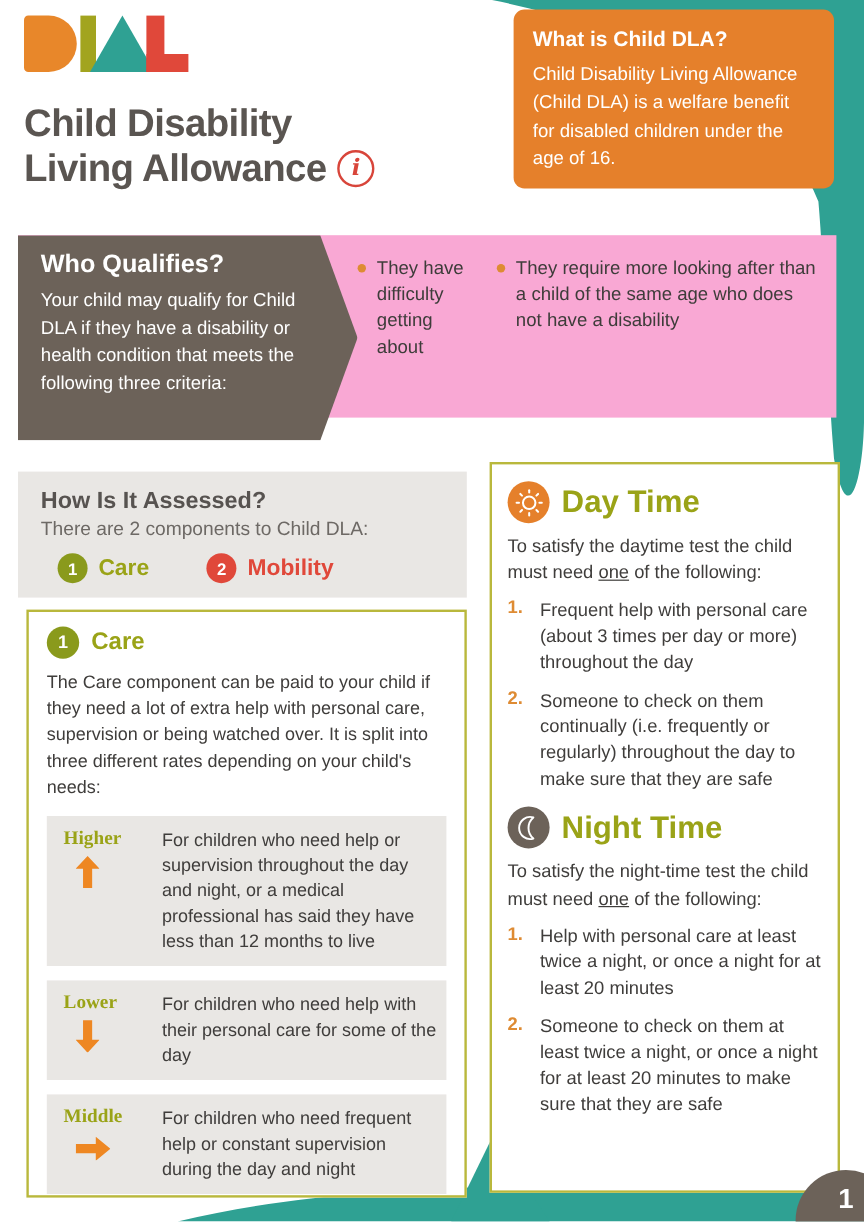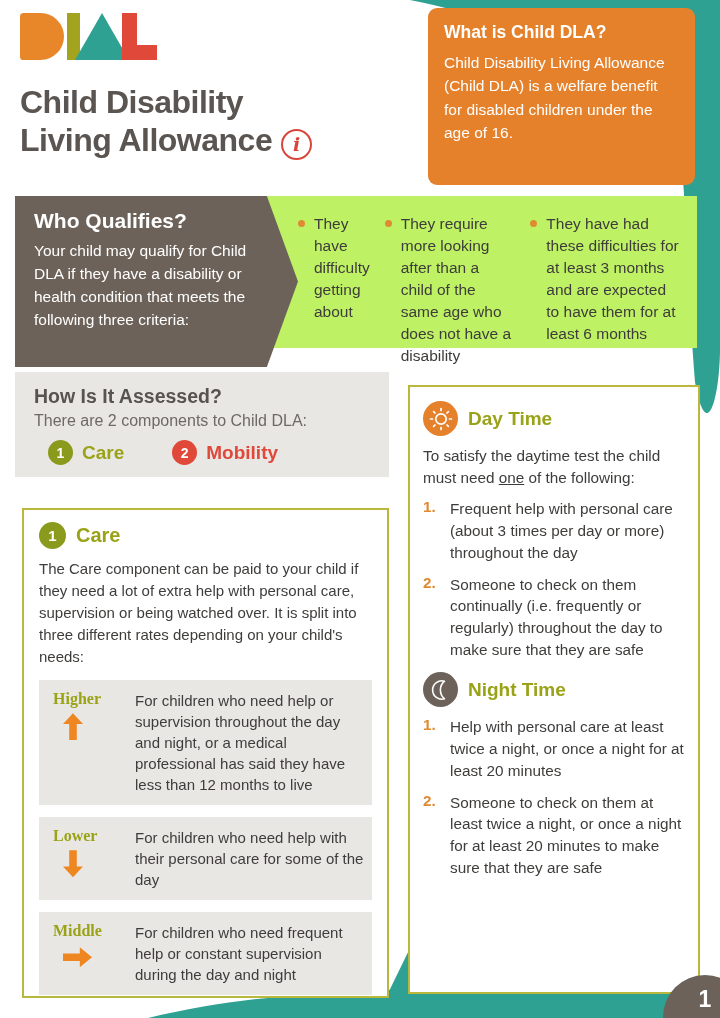--- a/index.html
+++ b/index.html
@@ -16,49 +16,49 @@
   .logo-i{width:13px;height:47px;background:#a2a41f;margin-left:3px;}
   .logo-a{width:0;height:0;border-left:27px solid transparent;border-right:27px solid transparent;
           border-bottom:47px solid #2fa193;margin-left:-5px;}
   .logo-l{position:relative;width:35px;height:47px;margin-left:-7px;}
   .logo-l::before{content:"";position:absolute;left:0;top:0;width:15px;height:47px;background:#e0483a;}
   .logo-l::after{content:"";position:absolute;left:0;bottom:0;width:35px;height:15px;background:#e0483a;}
 
   
   .main-title{position:absolute;left:20px;top:84px;z-index:2;color:#5a5551;
     font-size:32px;font-weight:bold;line-height:1.18;letter-spacing:-0.5px;}
-  .title-line2{display:flex;align-items:flex-end;gap:9px;}
+  .title-line2{display:flex;align-items:center;gap:9px;}
   .info-icon{width:27px;height:27px;border:2.5px solid #d8453a;border-radius:50%;
     display:inline-flex;align-items:center;justify-content:center;flex-shrink:0;
     color:#d8453a;font-family:"DejaVu Serif",serif;font-style:italic;font-weight:bold;
     font-size:19px;letter-spacing:0;}
 
   
-  .what-box{position:absolute;left:428px;top:8px;width:267px;height:177px;z-index:1;
+  .what-box{position:absolute;left:428px;top:8px;width:267px;height:149px;z-index:1;
     background:#e5802b;border-radius:9px;padding:14px 16px;box-sizing:border-box;color:#fff;}
   .what-title{font-size:17.5px;font-weight:bold;margin-bottom:8px;}
   .what-body{font-size:15.5px;line-height:1.5;}
 
   
   .qualify-panel{position:absolute;left:15px;top:196px;width:682px;height:152px;
-    background:#bef264;z-index:1;}
+    background:#f9a8d4;z-index:1;}
   .qualify-arrow{position:absolute;left:0;top:0;width:283px;height:171px;background:#6c6259;
     clip-path:polygon(0 0,89% 0,100% 50%,89% 100%,0 100%);
     padding:13px 44px 12px 19px;box-sizing:border-box;color:#fff;}
   .qualify-title{font-size:21px;font-weight:bold;margin-bottom:7px;}
   .qualify-body{font-size:15.5px;line-height:1.48;}
   .qualify-bullets{position:absolute;left:283px;top:0;right:0;bottom:0;
     padding:17px 16px 0 0;display:flex;gap:15px;box-sizing:border-box;}
   .bullet-item{display:flex;align-items:flex-start;}
   .bullet-dot{width:7px;height:7px;border-radius:50%;background:#de8b33;flex-shrink:0;
     margin:7px 9px 0 0;}
   .bullet-text{font-size:15.5px;color:#3e3c3a;line-height:1.42;}
 
   
-  .assessed-box{position:absolute;left:15px;top:372px;width:374px;height:105px;
+  .assessed-box{position:absolute;left:15px;top:393px;width:374px;height:105px;
     background:#e9e7e4;z-index:1;padding:13px 0 0 19px;box-sizing:border-box;}
   .assessed-title{font-size:19.5px;font-weight:bold;color:#575350;}
   .assessed-subtitle{font-size:16px;color:#6d6965;margin-top:4px;}
   .components-row{display:flex;align-items:center;gap:48px;margin:10px 0 0 14px;}
   .component{display:flex;align-items:center;gap:9px;}
   .num-circle{width:25px;height:25px;border-radius:50%;display:inline-flex;align-items:center;
     justify-content:center;color:#fff;font-size:14px;font-weight:bold;flex-shrink:0;}
   .olive-bg{background:#8a9a1c;}
   .red-bg{background:#e0483a;}
   .comp-care{color:#9aa317;font-size:19px;font-weight:bold;}
@@ -83,21 +83,21 @@
   .arrow-right{width:29px;height:20px;margin-top:7px;
     clip-path:polygon(0 31%,58% 31%,58% 0,100% 50%,58% 100%,58% 69%,0 69%);}
   .arrow-down{width:20px;height:27px;
     clip-path:polygon(31% 0,69% 0,69% 60%,100% 60%,50% 100%,0 60%,31% 60%);}
 
   
   .time-box{position:absolute;left:408px;top:385px;width:292px;height:609px;z-index:2;
     background:#fff;border:2px solid #b9b83c;box-sizing:border-box;
     padding:10px 13px;overflow:hidden;}
   .time-header{display:flex;align-items:center;gap:10px;margin:4px 0 9px;}
-  .time-header-label{color:#9aa317;font-size:19px;font-weight:bold;}
+  .time-header-label{color:#9aa317;font-size:26px;font-weight:bold;}
   .badge{width:35px;height:35px;border-radius:50%;display:flex;align-items:center;
     justify-content:center;flex-shrink:0;}
   .sun-bg{background:#e5802b;}
   .moon-bg{background:#6c6259;}
   .time-intro{font-size:15.3px;color:#3f3d3b;line-height:1.45;margin:0 0 9px;}
   .u{text-decoration:underline;}
   .olist{display:flex;flex-direction:column;gap:10px;}
   .olist-item{display:flex;}
   .olist-num{width:27px;flex-shrink:0;color:#de8b33;font-weight:bold;font-size:15.3px;}
   .olist-text{font-size:15.3px;color:#3f3d3b;line-height:1.42;}
@@ -143,24 +143,20 @@
     <div class="qualify-body">Your child may qualify for Child DLA if they have a disability or health condition that meets the following three criteria:</div>
   </div>
   <div class="qualify-bullets">
     <div class="bullet-item">
       <span class="bullet-dot"></span>
       <span class="bullet-text">They have difficulty getting about</span>
     </div>
     <div class="bullet-item">
       <span class="bullet-dot"></span>
       <span class="bullet-text">They require more looking after than a child of the same age who does not have a disability</span>
-    </div>
-    <div class="bullet-item">
-      <span class="bullet-dot"></span>
-      <span class="bullet-text">They have had these difficulties for at least 3 months and are expected to have them for at least 6 months</span>
     </div>
   </div>
 </div>
 
 <div class="assessed-box">
   <div class="assessed-title">How Is It Assessed?</div>
   <div class="assessed-subtitle">There are 2 components to Child DLA:</div>
   <div class="components-row">
     <div class="component">
       <span class="num-circle olive-bg">1</span>
@@ -240,20 +236,21 @@
   </div>
 
   <div class="time-header night-gap">
     <span class="badge moon-bg">
       <svg width="24" height="24" viewBox="0 0 24 24">
         <path d="M15.5 3.2 A9.2 9.2 0 1 0 15.5 20.8 A11.5 11.5 0 0 1 15.5 3.2 Z" fill="none" stroke="#ffffff" stroke-width="1.6" stroke-linejoin="round"></path>
       </svg>
     </span>
     <span class="time-header-label">Night Time</span>
   </div>
+  <p class="time-intro"><span>To satisfy the night-time test the child must need </span><span class="u">one</span><span> of the following:</span></p>
   <div class="olist">
     <div class="olist-item">
       <span class="olist-num">1.</span>
       <span class="olist-text">Help with personal care at least twice a night, or once a night for at least 20 minutes</span>
     </div>
     <div class="olist-item">
       <span class="olist-num">2.</span>
       <span class="olist-text">Someone to check on them at least twice a night, or once a night for at least 20 minutes to make sure that they are safe</span>
     </div>
   </div>

